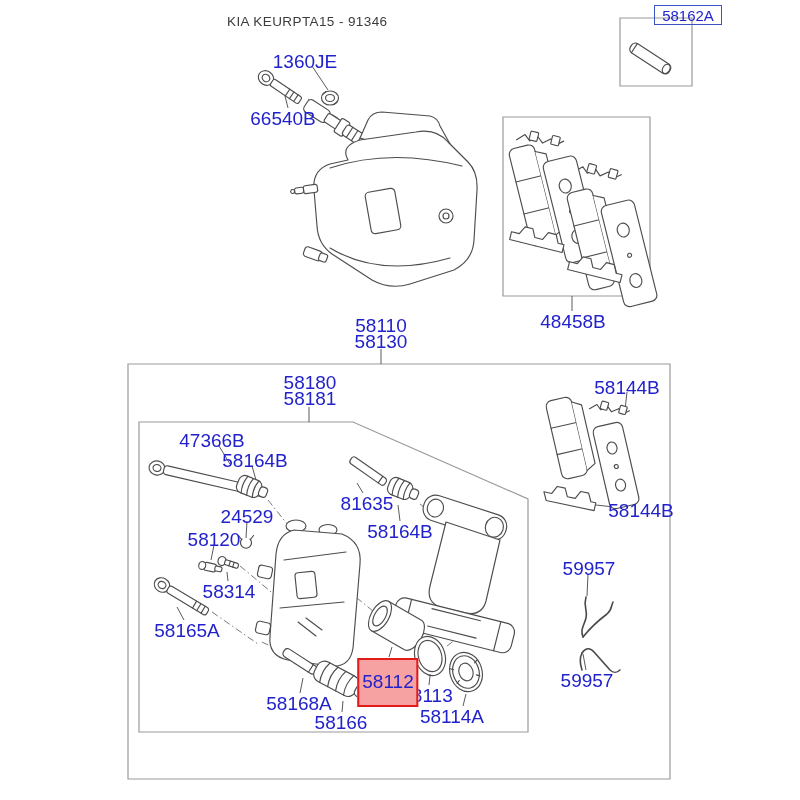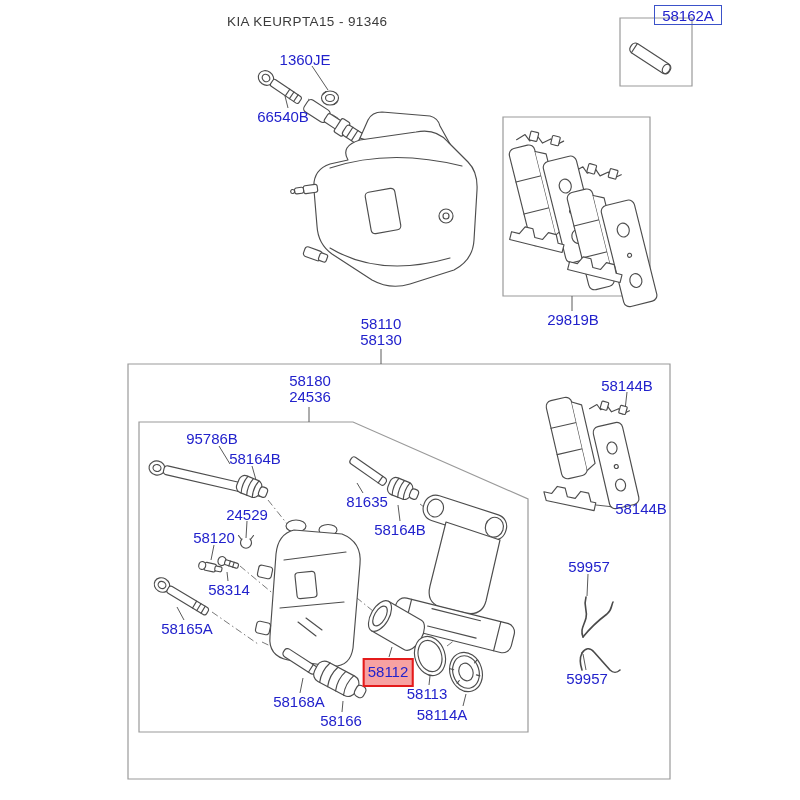--- a/index.html
+++ b/index.html
@@ -10,23 +10,23 @@
     --hl-bg:#f7a2a2;
     --hl-border:#e41b1b;
   }
   html,body{margin:0;padding:0;background:#fff;}
   .stage{position:relative;width:800px;height:800px;background:#ffffff;overflow:hidden;
          font-family:"Liberation Sans",sans-serif;}
   .stage svg{position:absolute;left:0;top:0;}
   .title{position:absolute;left:227px;top:14px;font-size:13.5px;color:var(--title);
          letter-spacing:.4px;white-space:nowrap;}
   .plabel{position:absolute;transform:translateX(-50%);white-space:nowrap;
-          font-size:15px;color:var(--label-blue);line-height:1.1;cursor:pointer;}
+          font-size:19px;color:var(--label-blue);line-height:1.1;cursor:pointer;}
   .plabel.hl{background:var(--hl-bg);border:2px solid var(--hl-border);
-             padding:4px 3px;z-index:3;}
+             padding:12px 3px;z-index:3;}
   .refbox-label{position:absolute;left:622px;top:5px;width:66px;height:18px;
                 border:1.5px solid #3b52c9;display:flex;align-items:center;justify-content:center;
                 font-size:15px;color:var(--label-blue);cursor:pointer;margin-left:32px;}
   svg *{vector-effect:non-scaling-stroke;}
   .ln{stroke:#5a5a5a;stroke-width:1;fill:none;}
   .dash{stroke:#6a6a6a;stroke-width:0.9;fill:none;stroke-dasharray:7 3 1.5 3;}
   .bx{stroke:var(--box);stroke-width:1.2;fill:none;}
   .pt{stroke:var(--line);stroke-width:1.15;fill:#fff;stroke-linejoin:round;stroke-linecap:round;}
   .ptn{stroke:var(--line);stroke-width:1.15;fill:none;stroke-linejoin:round;stroke-linecap:round;}
   .wire{stroke:#4a4a4a;stroke-width:1.6;fill:none;stroke-linecap:round;}
@@ -303,42 +303,42 @@
       <line class="ptn" x1="4" y1="-5.5" x2="4" y2="5.5"></line>
     </g>
   </svg>
 
   <div class="title">KIA KEURPTA15 - 91346</div>
 
   <div class="refbox-label">58162A</div>
 
   <div class="plabel" style="left:305px;top:52px">1360JE</div>
   <div class="plabel" style="left:283px;top:109px">66540B</div>
-  <div class="plabel" style="left:573px;top:312px">29819B</div>
+  <div class="plabel" style="left:573px;top:312px">48458B</div>
 
   <div class="plabel" style="left:381px;top:316px">58110</div>
   <div class="plabel" style="left:381px;top:332px">58130</div>
 
   <div class="plabel" style="left:310px;top:373px">58180</div>
-  <div class="plabel" style="left:310px;top:389px">24536</div>
-
-  <div class="plabel" style="left:212px;top:431px">95786B</div>
+  <div class="plabel" style="left:310px;top:389px">58181</div>
+
+  <div class="plabel" style="left:212px;top:431px">47366B</div>
   <div class="plabel" style="left:255px;top:451px">58164B</div>
   <div class="plabel" style="left:367px;top:494px">81635</div>
   <div class="plabel" style="left:400px;top:522px">58164B</div>
   <div class="plabel" style="left:247px;top:507px">24529</div>
   <div class="plabel" style="left:214px;top:530px">58120</div>
   <div class="plabel" style="left:229px;top:582px">58314</div>
   <div class="plabel" style="left:187px;top:621px">58165A</div>
   <div class="plabel" style="left:299px;top:694px">58168A</div>
   <div class="plabel" style="left:341px;top:713px">58166</div>
 
   <div class="plabel hl" style="left:388px;top:658px">58112</div>
   <div class="plabel" style="left:427px;top:686px">58113</div>
-  <div class="plabel" style="left:442px;top:707px">58114A</div>
+  <div class="plabel" style="left:452px;top:707px">58114A</div>
 
   <div class="plabel" style="left:627px;top:378px">58144B</div>
   <div class="plabel" style="left:641px;top:501px">58144B</div>
 
   <div class="plabel" style="left:589px;top:559px">59957</div>
   <div class="plabel" style="left:587px;top:671px">59957</div>
 
 </div>
 
 </body></html>

